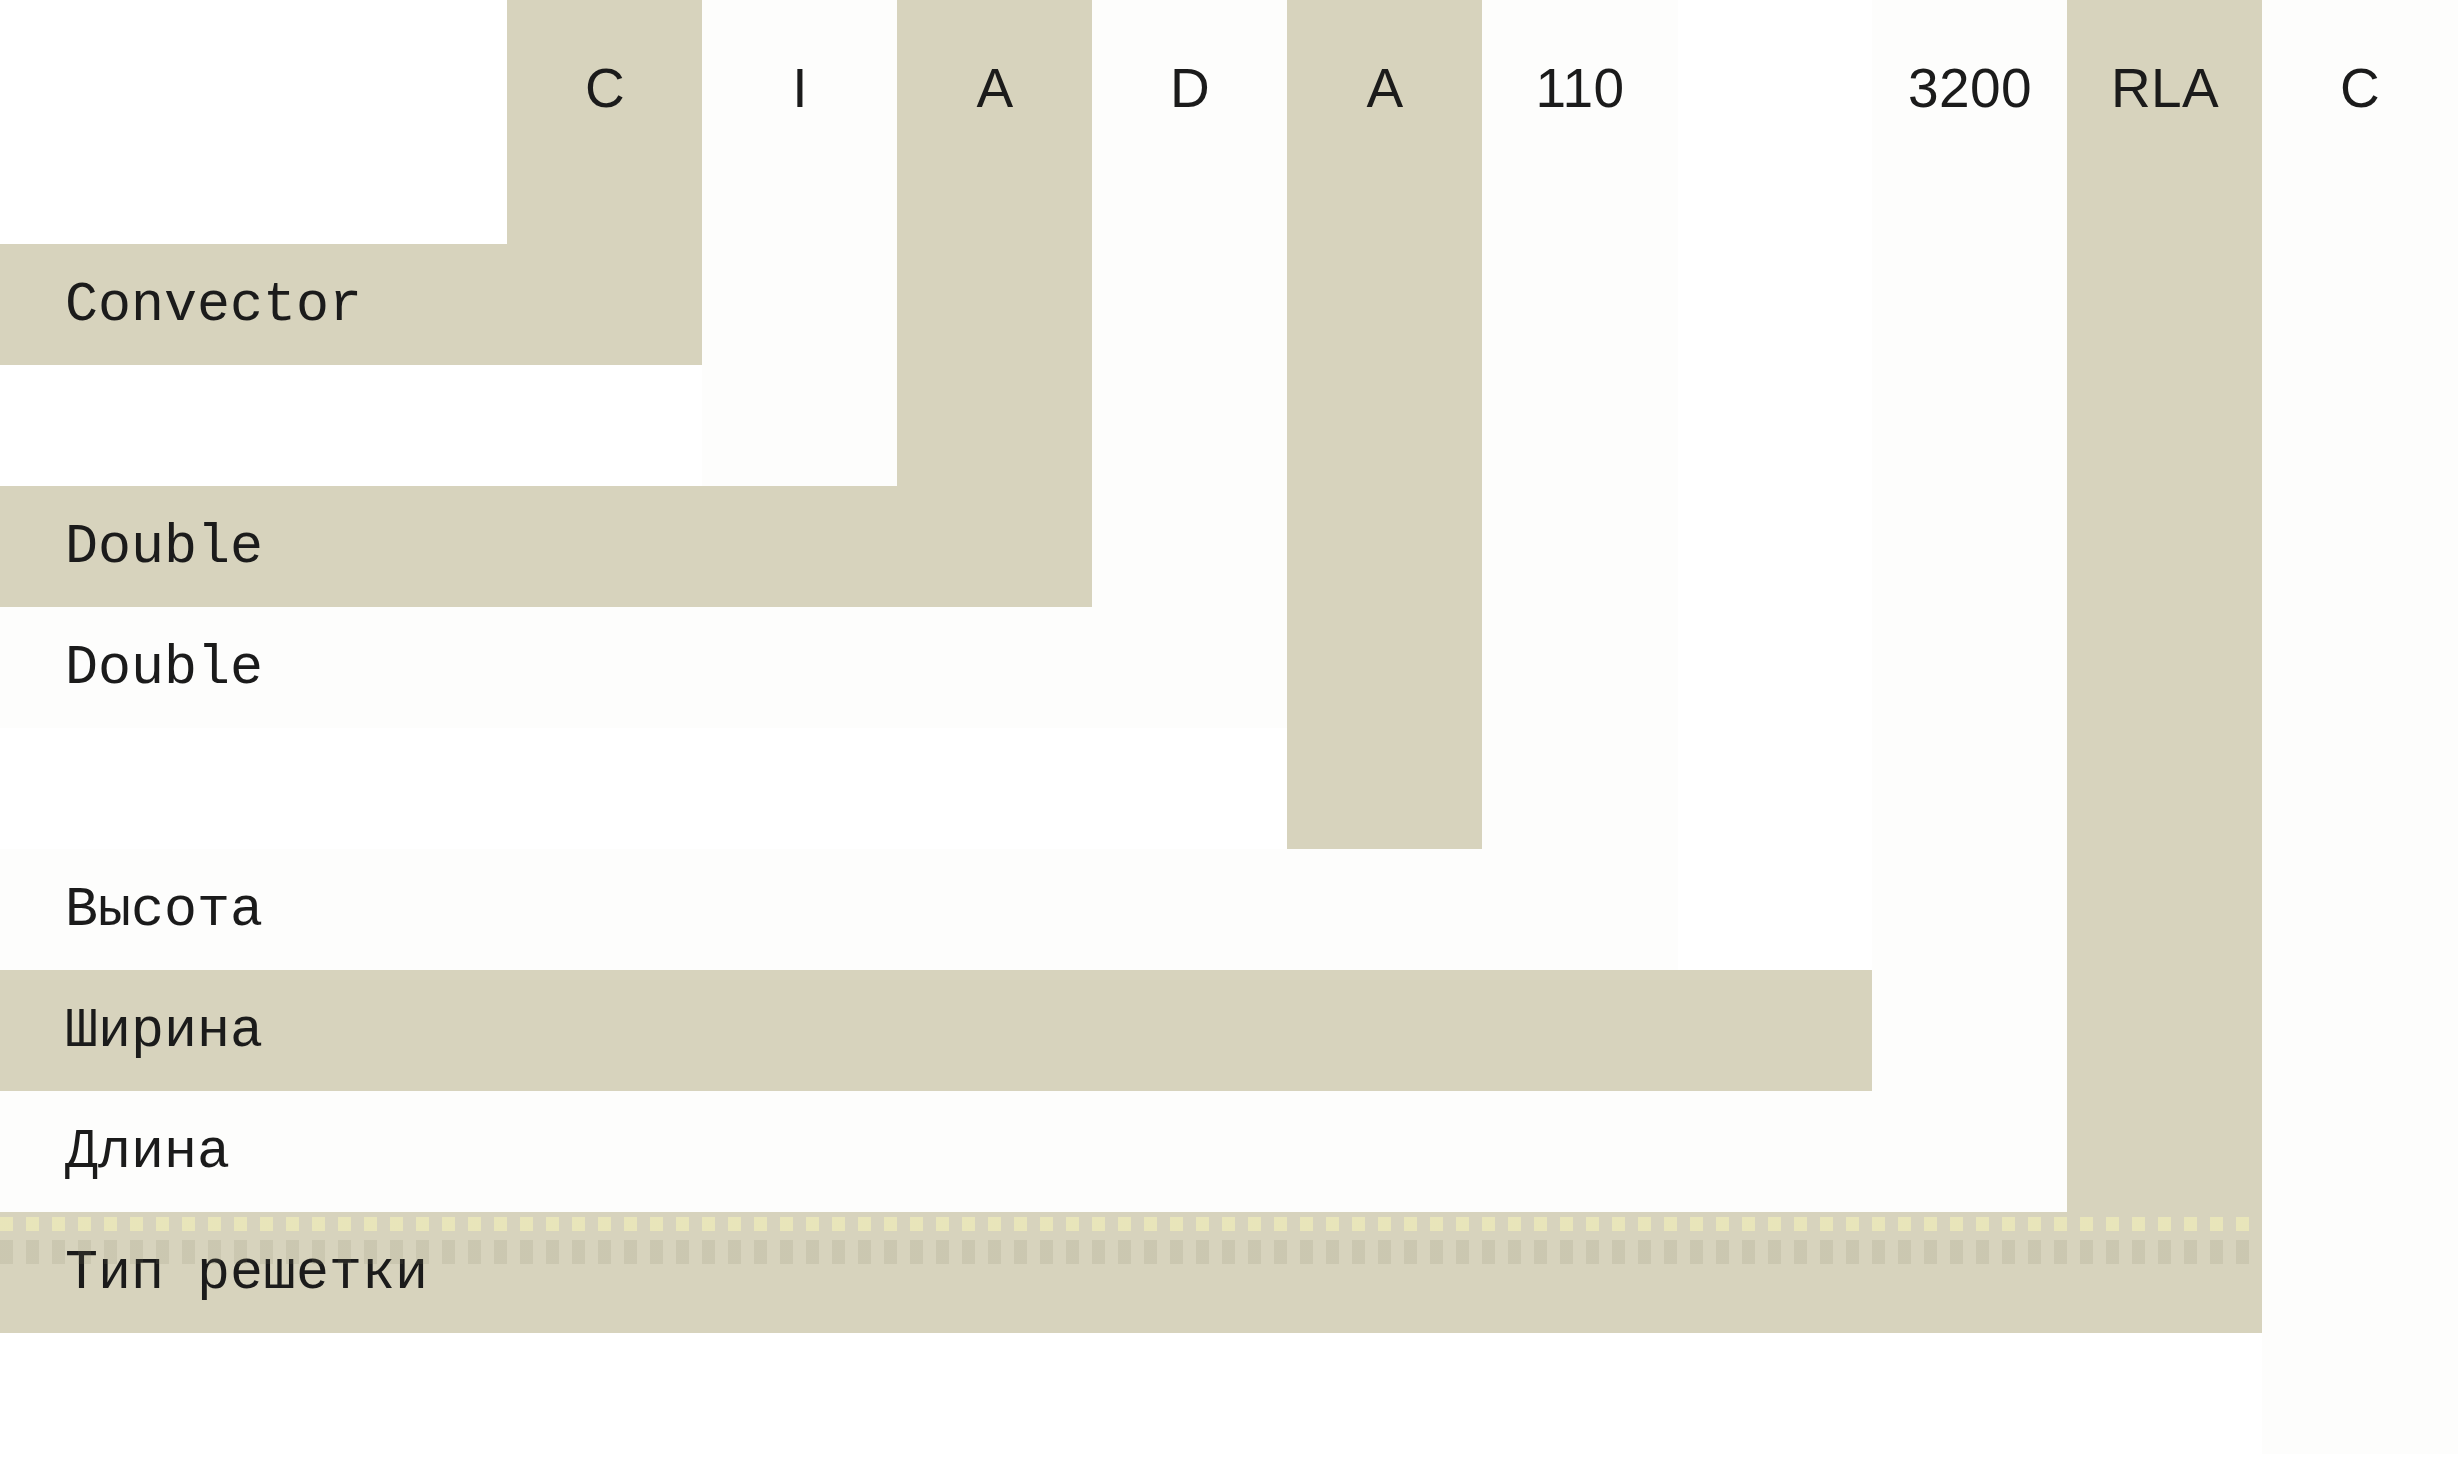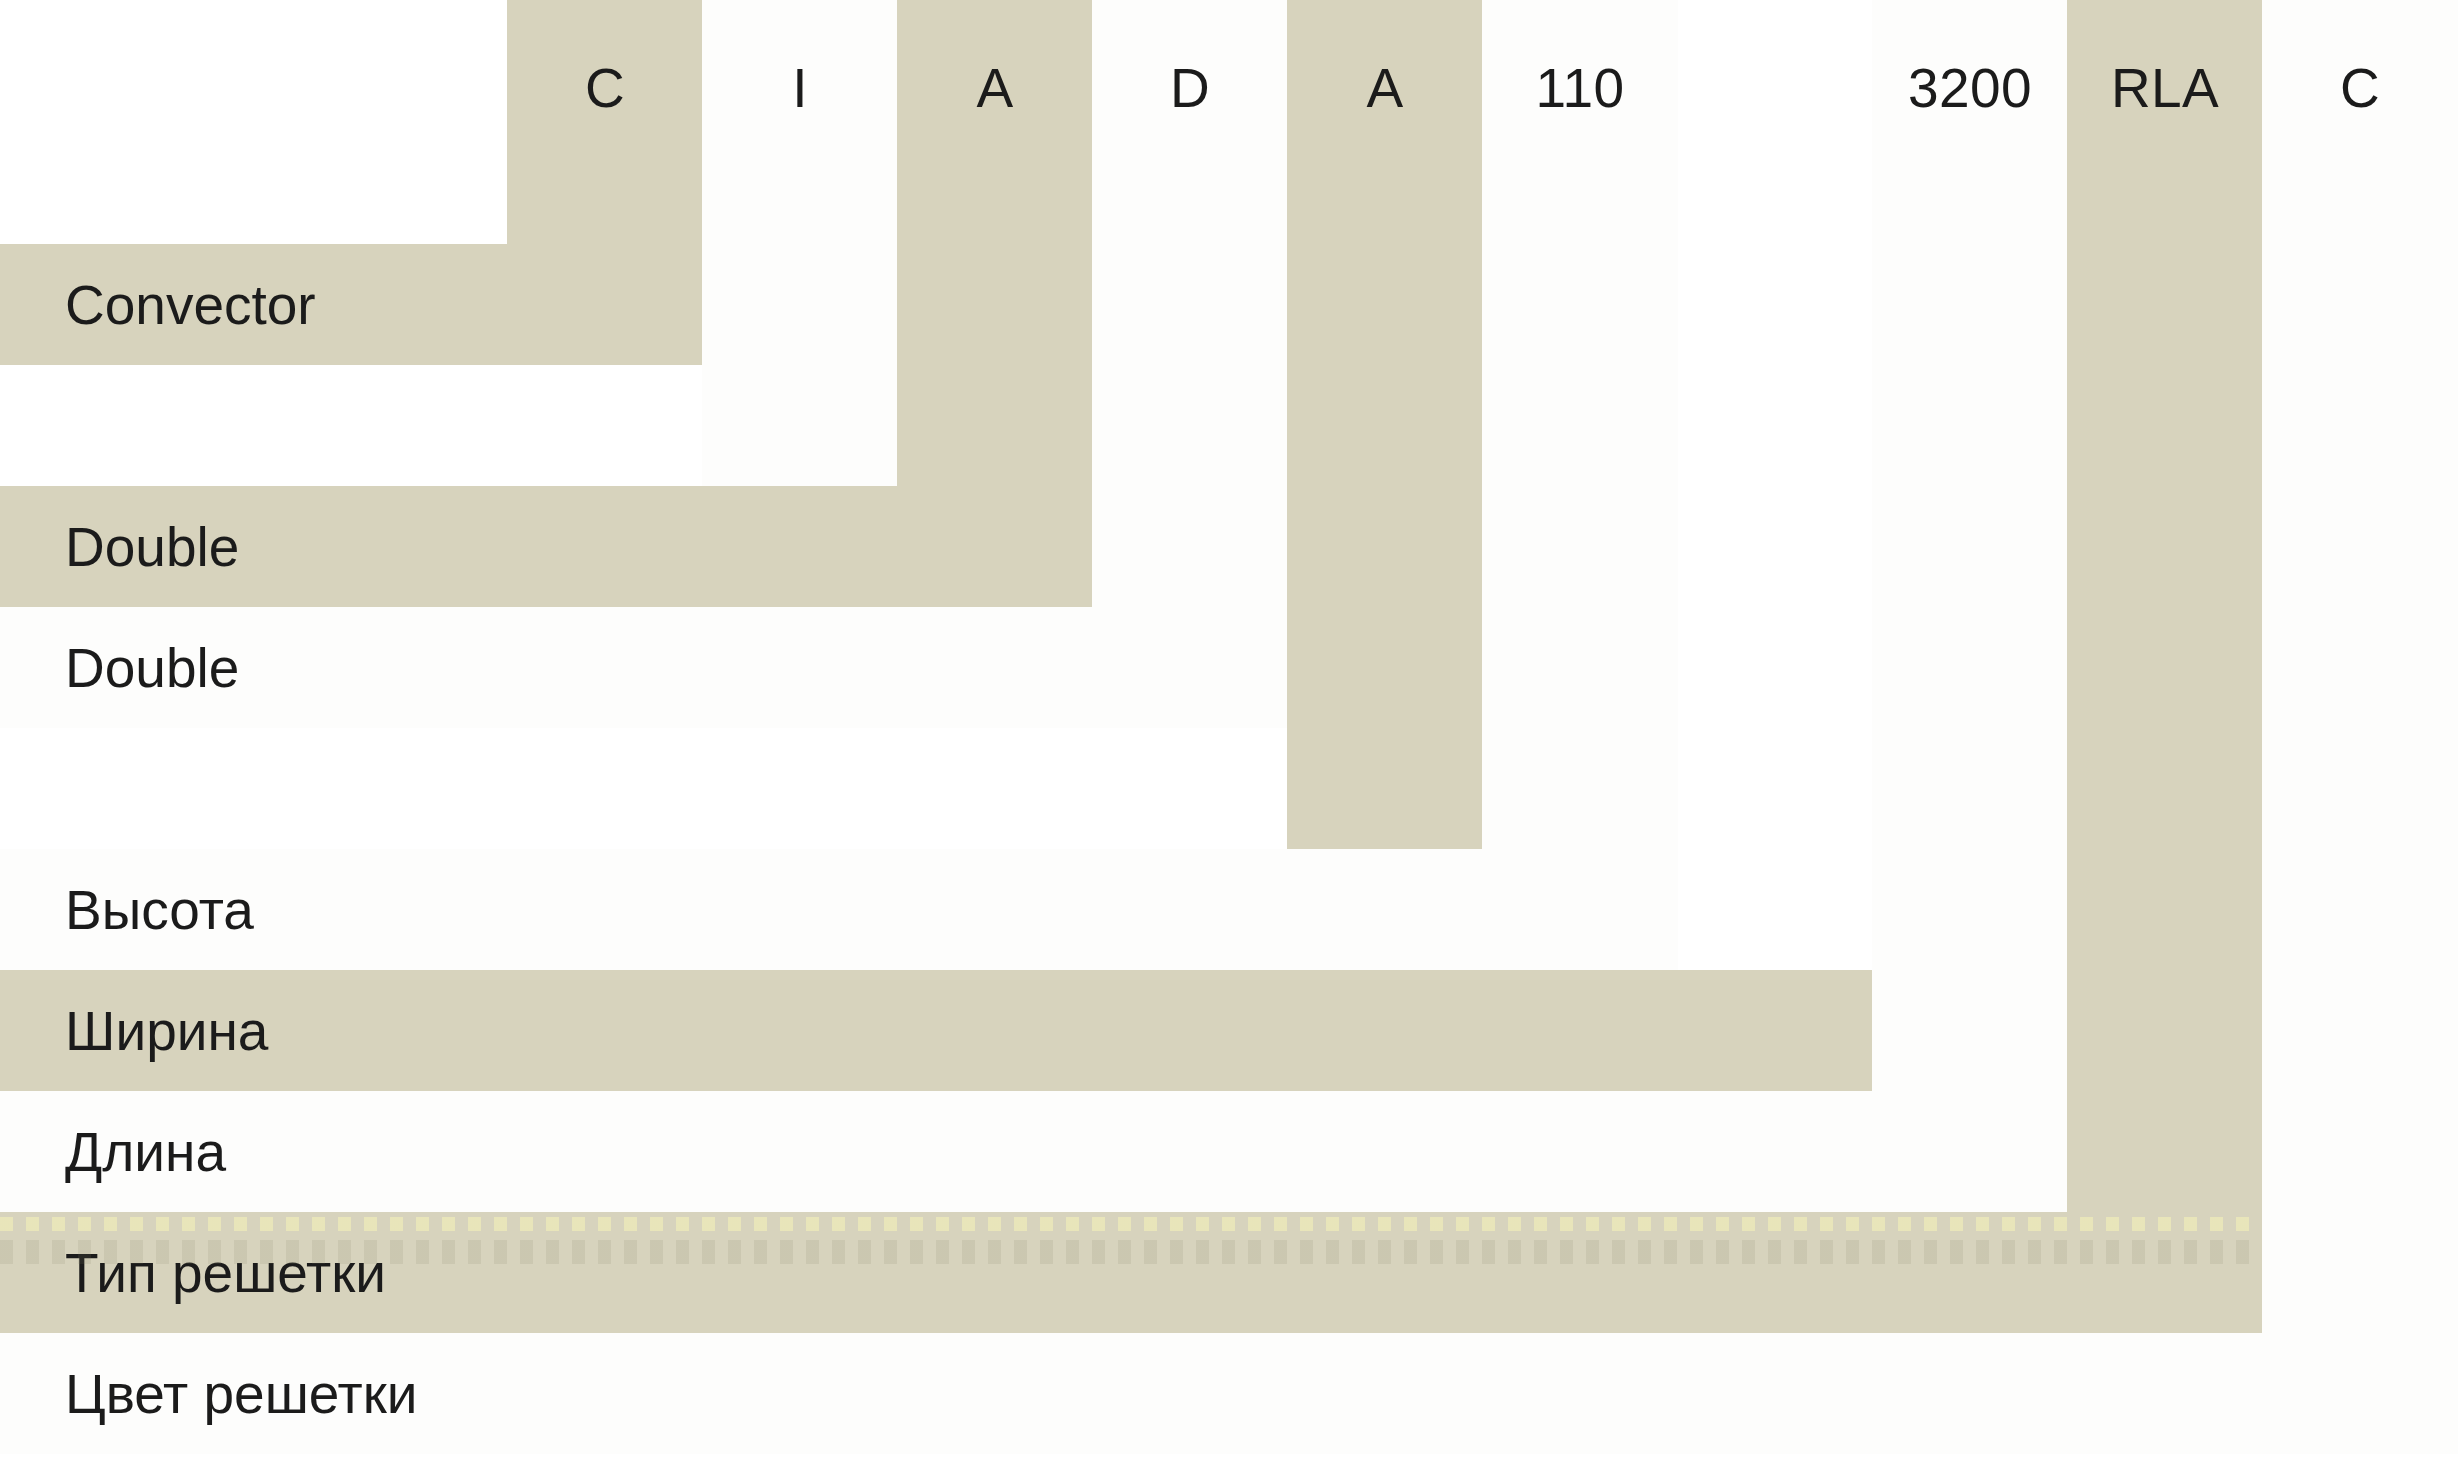--- a/index.html
+++ b/index.html
@@ -24,20 +24,21 @@
     width: 196px;
     height: calc(365px + var(--i) * 121px);
   }
   
   .row {
     position: absolute;
     left: 0;
     top: calc(244px + var(--i) * 121px);
     width: calc(702px + var(--i) * 195px);
     height: 121px;
+    font-family: Liberation Mono, monospace;
   }
   .tone-a { background: #d7d3bd; }
   .tone-b { background: #fdfdfc; }
 
   .code {
     position: absolute;
     left: 0;
     right: 0;
     top: 61px;
     text-align: center;
@@ -126,18 +127,15 @@
   </div>
   <div class="row tone-b i5" style="--i:5">
     <span class="rowlabel">Высота</span>
   </div>
   <div class="row tone-b i7" style="--i:7">
     <span class="rowlabel">Длина</span>
   </div>
   <div class="row tone-a i8" style="--i:8">
     <span class="rowlabel">Тип решетки</span>
   </div>
-  <div class="row tone-b i9" style="--i:9">
-    <span class="rowlabel">Цвет решетки</span>
-  </div>
 
 </div>
 
 
 </body></html>

